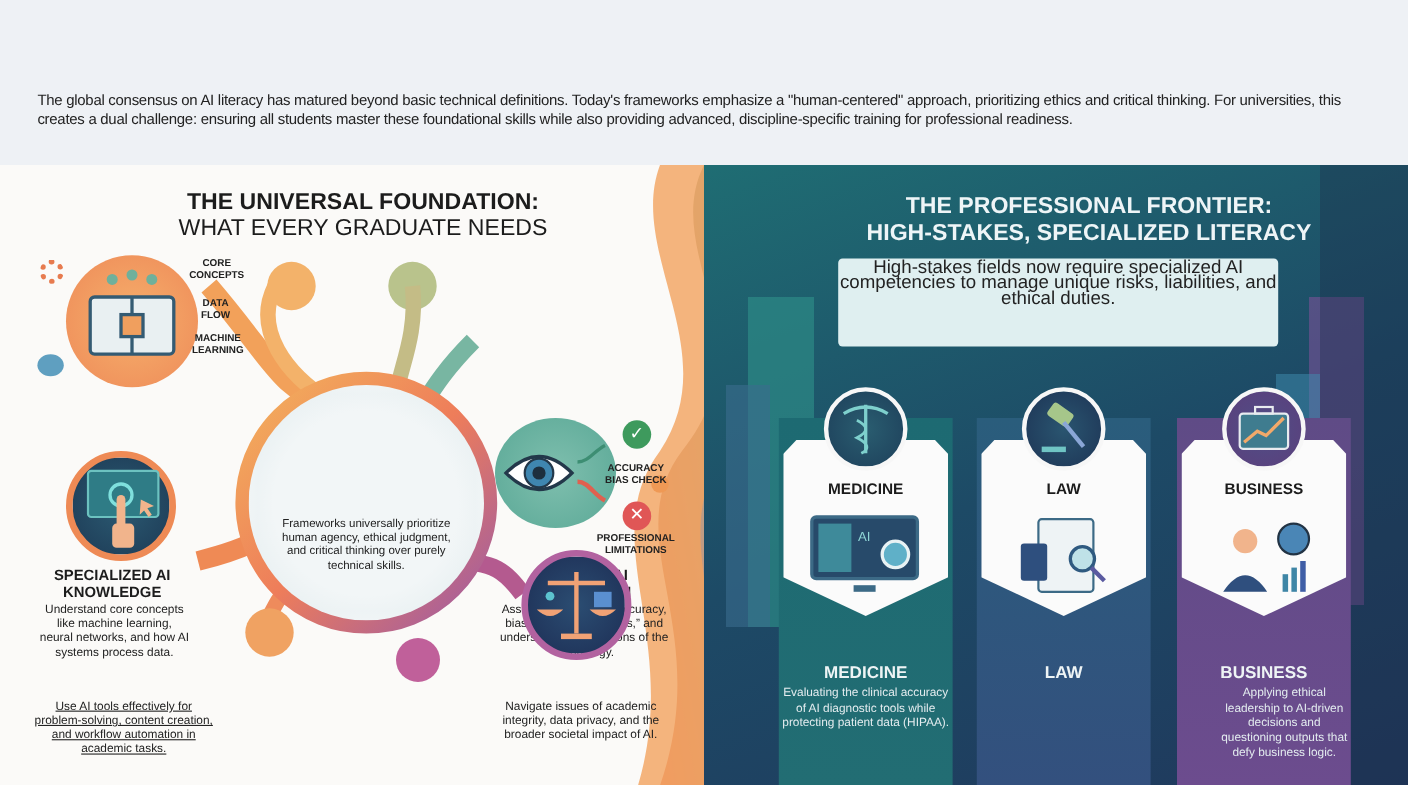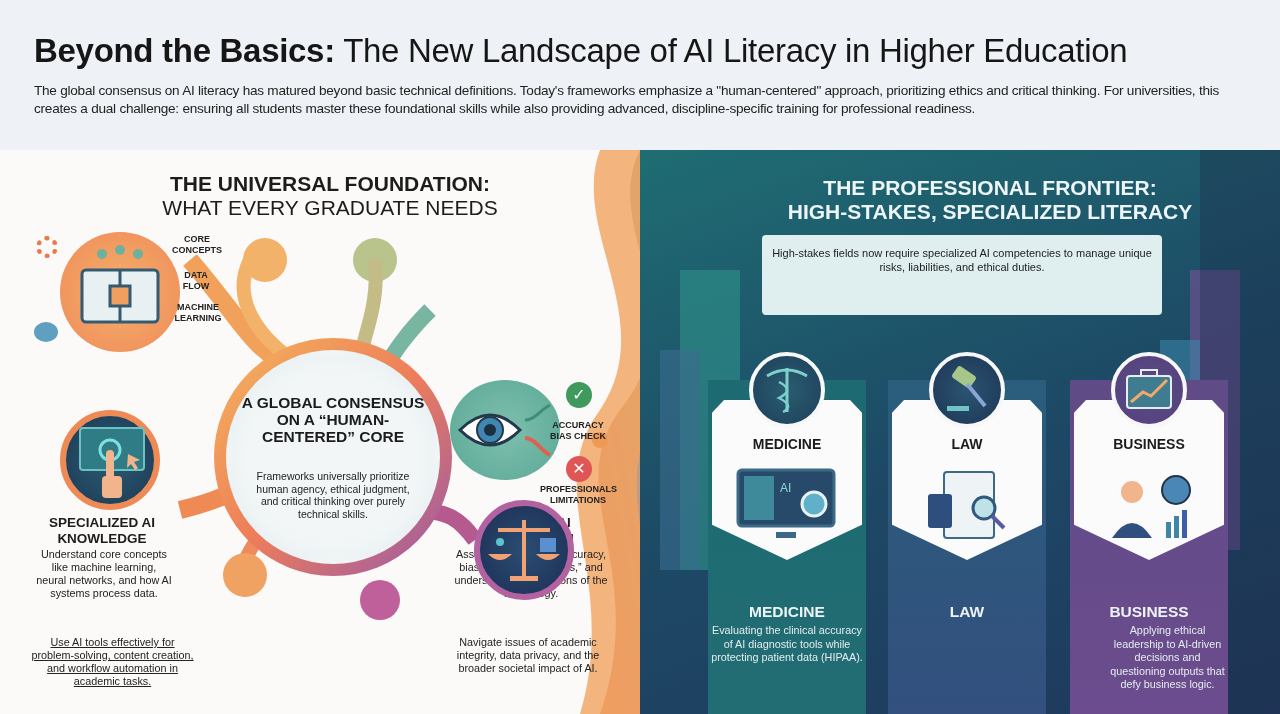--- a/index.html
+++ b/index.html
@@ -33,37 +33,36 @@
   .core { position: absolute; left: 226px; top: 200px; width: 214px; height: 214px; border-radius: 50%;
     background: radial-gradient(circle, #f2f6f7 60%, #e2ecee 100%); border: 8px solid transparent; }
   .core-title { position: absolute; left: 0; top: 36px; width: 198px; text-align: center; font-weight: 700; font-size: 15.5px; line-height: 17px; color: #1c1c1c; }
   .core-desc { position: absolute; left: 14px; top: 112px; width: 170px; text-align: center; font-size: 10.5px; line-height: 12.5px; color: #222; }
 
   .icon-circle { position: absolute; border-radius: 50%; }
 
   
   .banner { position: absolute; left: 122px; top: 85px; width: 400px; height: 80px; background: #dfeff0; border-radius: 4px; text-align: center; }
   .banner-title { margin-top: 14px; font-weight: 700; font-size: 14.5px; line-height: 17px; color: #1b1b1b; }
-  .banner-desc { margin-top: 11px; font-size: 11px; line-height: 14px; color: #222; }
+  .banner-desc { margin-top: 1px; font-size: 17px; line-height: 14px; color: #222; }
 
   .card { position: absolute; top: 250px; width: 150px; height: 160px; background: #fbfbfb;
     clip-path: polygon(0 8%, 8% 0, 92% 0, 100% 8%, 100% 78%, 50% 100%, 0 78%); }
   .card-label { position: absolute; top: 286px; width: 150px; text-align: center; font-weight: 700; font-size: 14px; color: #1b1b1b; }
   .card-icon { position: absolute; top: 202px; width: 76px; height: 76px; border-radius: 50%; border: 4px solid #f7f7f7; }
   .col-bg { position: absolute; top: 230px; width: 158px; height: 334px; }
   .col-title { position: absolute; top: 453px; width: 158px; text-align: center; font-weight: 700; font-size: 15.5px; color: #eef4f5; }
   .col-desc { position: absolute; top: 474px; width: 158px; text-align: center; font-size: 10.8px; line-height: 13.5px; color: #e3ecef; }
 
   .brand { position: absolute; right: 8px; bottom: 4px; font-size: 11.5px; color: #f2f2f2; margin-top: 40px; }
 </style>
 </head>
 <body>
 
 <div class="header">
-  <div class="title"><b>Beyond the Basics:</b><span class="light"> The New Landscape of AI Literacy in Higher Education</span></div>
   <div class="intro">The global consensus on AI literacy has matured beyond basic technical definitions. Today's frameworks emphasize a "human-centered" approach, prioritizing ethics and critical thinking. For universities, this creates a dual challenge: ensuring all students master these foundational skills while also providing advanced, discipline-specific training for professional readiness.</div>
 </div>
 
 <div class="left">
   <svg width="700" height="564" style="position:absolute;left:0;top:0">
     <defs>
       <linearGradient id="ring" x1="0" y1="0" x2="1" y2="1">
         <stop offset="0" stop-color="#f3b35c"></stop>
           <stop offset="0.5" stop-color="#ee7d5a"></stop>
           <stop offset="1" stop-color="#9b5aa6"></stop>
@@ -113,37 +112,36 @@
   <div style="position:absolute;left:36px;top:86px;width:22px;height:22px;border-radius:50%;border:5px dotted #e77b4f;"></div>
   <div style="position:absolute;left:34px;top:172px;width:24px;height:20px;border-radius:50%;background:#5f9fc0;"></div>
   <div class="small-label" style="left:170px;top:84px;width:54px;">CORE CONCEPTS</div>
   <div class="small-label" style="left:176px;top:120px;width:40px;">DATA FLOW</div>
   <div class="small-label" style="left:172px;top:152px;width:52px;">MACHINE LEARNING</div>
 
   <div class="node-title" style="left:42px;top:365px;width:120px;">SPECIALIZED AI KNOWLEDGE</div>
   <div class="node-desc" style="left:36px;top:398px;width:136px;">Understand core concepts like machine learning, neural networks, and how AI systems process data.</div>
 
   <div class="core">
-    <div class="core-title">A GLOBAL CONSENSUS ON A “HUMAN-CENTERED” CORE</div>
     <div class="core-desc">Frameworks universally prioritize human agency, ethical judgment, and critical thinking over purely technical skills.</div>
   </div>
 
   <div class="icon-circle" style="left:450px;top:230px;width:110px;height:100px;background:radial-gradient(circle,#7fbfae,#5aa896);border-radius:50%;">
     <svg width="110" height="100" viewBox="0 0 110 100">
       <path d="M10 50 Q40 20 70 50 Q40 80 10 50 Z" fill="#fff" stroke="#23384a" stroke-width="3"></path>
       <circle cx="40" cy="50" r="13" fill="#3f86b0" stroke="#23384a" stroke-width="2"></circle>
       <circle cx="40" cy="50" r="6" fill="#1d2f3f"></circle>
       <path d="M75 40 C 85 40, 90 30, 100 25" stroke="#3d8e73" stroke-width="3" fill="none"></path>
       <path d="M75 58 C 85 58, 90 70, 100 75" stroke="#e0604f" stroke-width="4" fill="none"></path>
     </svg>
   </div>
   <div style="position:absolute;left:566px;top:232px;width:26px;height:26px;border-radius:50%;background:#3e9a5d;color:#fff;text-align:center;line-height:26px;font-size:16px;">✓</div>
   <div style="position:absolute;left:566px;top:306px;width:26px;height:26px;border-radius:50%;background:#e05656;color:#fff;text-align:center;line-height:26px;font-size:16px;">✕</div>
   <div class="small-label" style="left:548px;top:270px;width:60px;">ACCURACY BIAS CHECK</div>
-  <div class="small-label" style="left:540px;top:334px;width:76px;">PROFESSIONALS LIMITATIONS</div>
+  <div class="small-label" style="left:540px;top:334px;width:76px;">PROFESSIONAL LIMITATIONS</div>
 
   <div class="node-title" style="left:476px;top:365px;width:110px;">CRITICAL AI EVALUATION</div>
   <div class="node-desc" style="left:446px;top:398px;width:170px;">Assess AI outputs for accuracy, bias, and “hallucinations,” and understand the limitations of the technology.</div>
 
   <div class="icon-circle" style="left:60px;top:260px;width:100px;height:100px;background:radial-gradient(circle,#2b5a72,#1d3a55);border:6px solid #ee8a55;">
     <svg width="88" height="88" viewBox="0 0 88 88">
       <rect x="14" y="12" width="64" height="42" rx="3" fill="#2f7c86" stroke="#6cc2c0" stroke-width="2"></rect>
       <circle cx="44" cy="34" r="10" fill="none" stroke="#7fe0dd" stroke-width="3"></circle>
       <rect x="40" y="34" width="8" height="30" rx="4" fill="#f1b48c"></rect>
       <rect x="36" y="60" width="20" height="22" rx="4" fill="#f1b48c"></rect>

